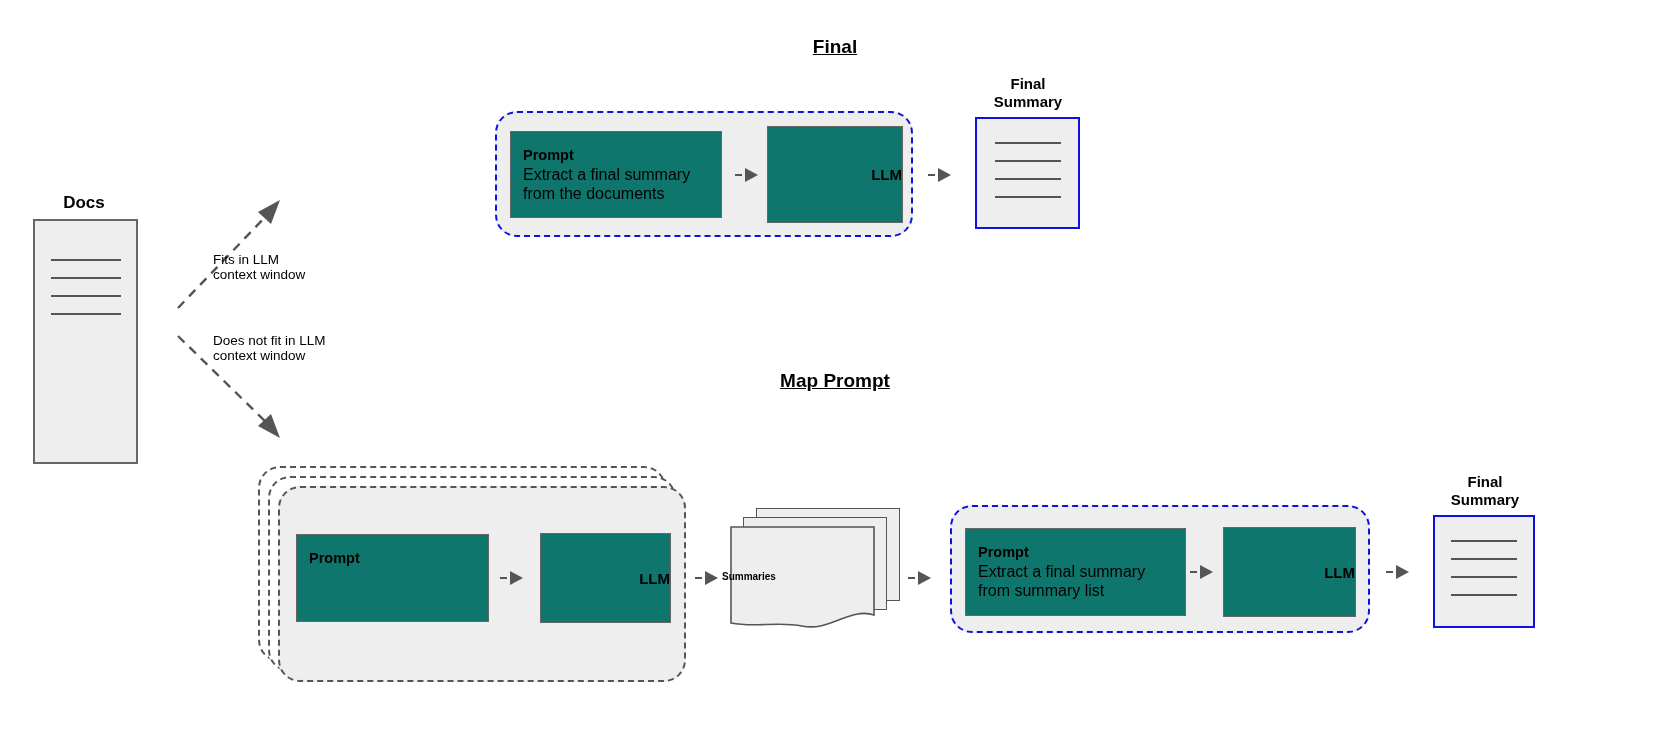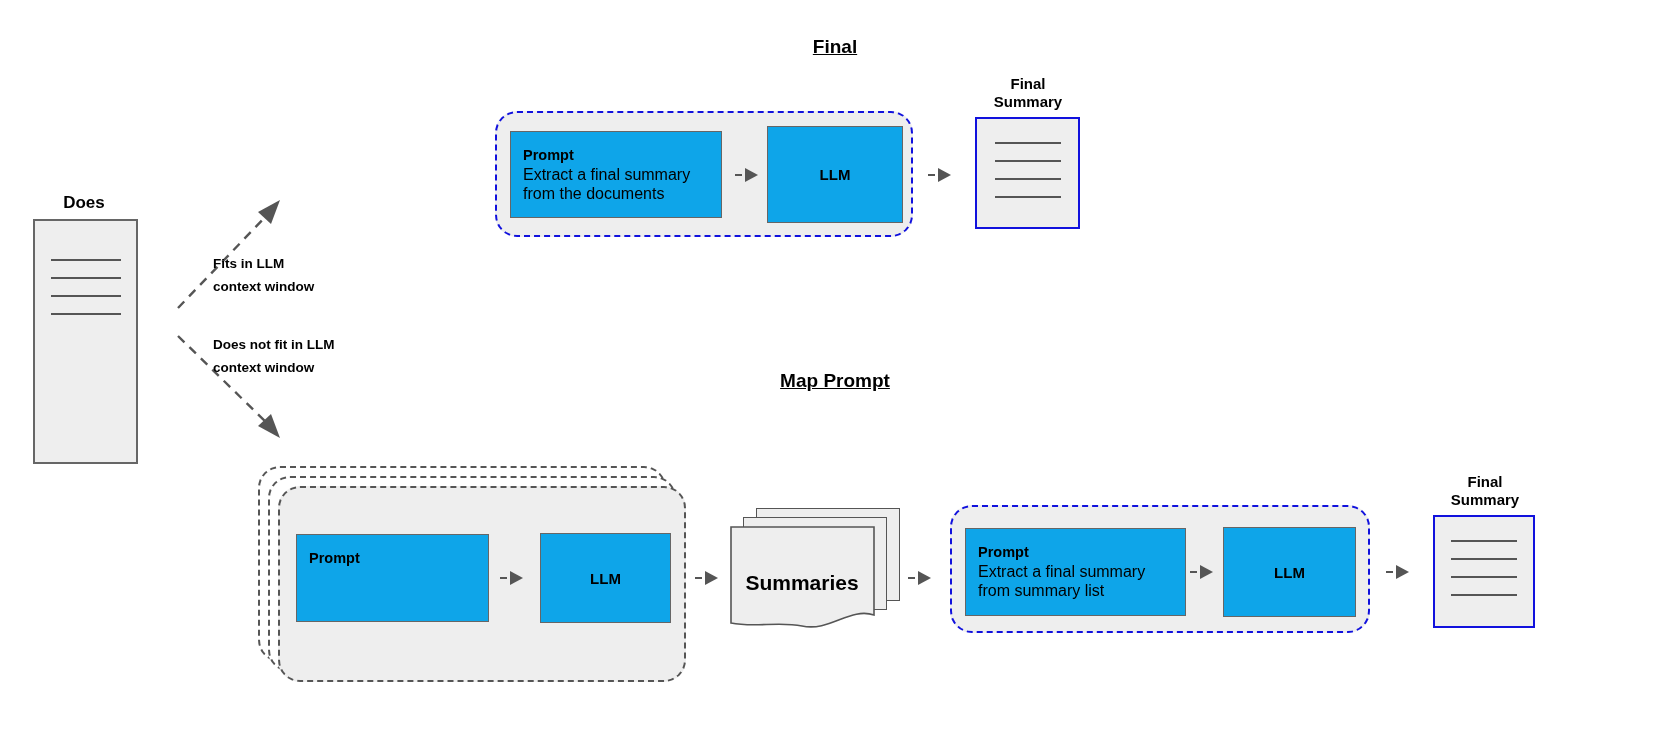--- a/index.html
+++ b/index.html
@@ -13,47 +13,47 @@
   
   .section-title{
     font-weight:bold;font-size:19px;text-decoration:underline;
     text-align:center;white-space:nowrap;
   }
   .cap{
     font-weight:bold;font-size:15px;text-align:center;line-height:18px;
     white-space:pre-line;
   }
   .branch-label{
-    font-weight:bold;font-size:13.5px;line-height:23px;
+    font-weight:normal;font-size:13.5px;line-height:15px;
     white-space:pre-line;
   }
 
   
   .docbox{
     background:#eeeeee;border:2px solid #666666;box-sizing:border-box;
   }
   .docbox.blue{border:2px solid #1111dd;}
   .lines{position:absolute;left:0;right:0;}
   .lines .ln{
     height:0;border-top:2px solid #555555;margin:0 auto;
   }
 
   
   .stage{
-    background:#0ea5e9;border:1.5px solid #666666;box-sizing:border-box;
+    background:#0f766e;border:1.5px solid #666666;box-sizing:border-box;
     position:absolute;
   }
   .stage .ptitle{
     font-weight:bold;font-size:14.5px;line-height:19px;
   }
   .stage .pbody{
     font-size:16px;line-height:19px;white-space:pre-line;
   }
   .llm{
-    display:flex;align-items:center;justify-content:center;
+    display:flex;align-items:center;justify-content:flex-end;
     font-weight:bold;font-size:15px;
   }
 
   
   .group-blue{
     position:absolute;background:#eeeeee;
     border:2px dashed #1111dd;border-radius:22px;box-sizing:border-box;
   }
   .group-gray{
     position:absolute;background:#eeeeee;
@@ -75,28 +75,28 @@
   .diag{position:absolute;overflow:visible;}
 
   
   .summaries{position:absolute;}
   .sumsheet{
     position:absolute;background:#eeeeee;border:1.5px solid #555555;
     box-sizing:border-box;
   }
   .sumfront{position:absolute;left:0;top:0;}
   .sumlabel{
-    position:absolute;font-weight:bold;font-size:21px;
-    width:100%;text-align:center;
+    position:absolute;font-weight:bold;font-size:10px;
+    width:100%;
   }
 </style>
 </head>
 <body>
 
-<div class="abs cap" style="left:24px;top:194px;width:120px;font-size:17px;">Does</div>
+<div class="abs cap" style="left:24px;top:194px;width:120px;font-size:17px;">Docs</div>
 
 <div class="abs docbox" style="left:33px;top:219px;width:105px;height:245px;">
   <div class="lines" style="top:38px;">
     <div class="ln" style="width:70px;"></div>
     <div class="ln" style="width:70px;margin-top:16px;"></div>
     <div class="ln" style="width:70px;margin-top:16px;"></div>
     <div class="ln" style="width:70px;margin-top:16px;"></div>
   </div>
 </div>
 

